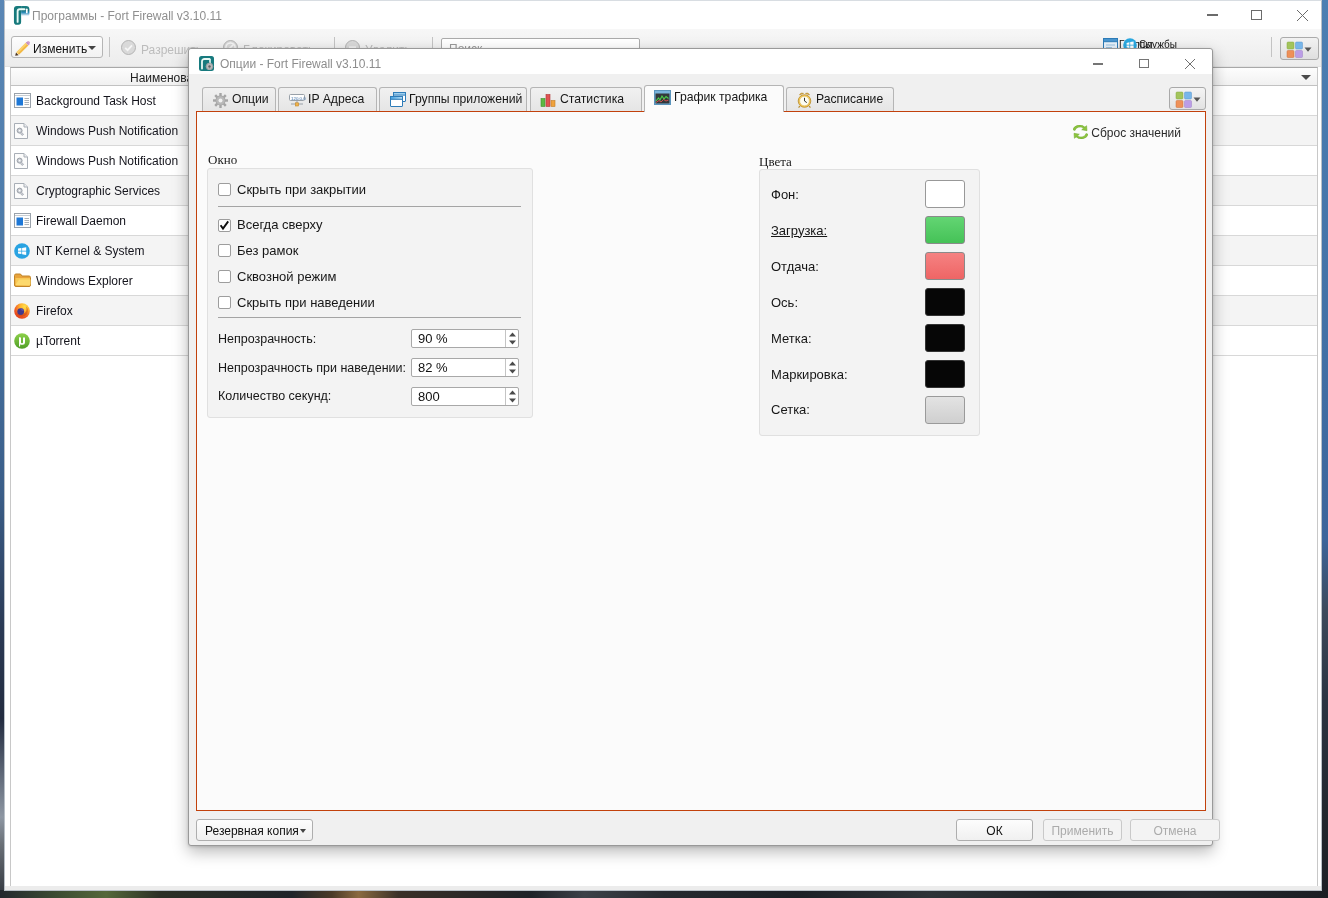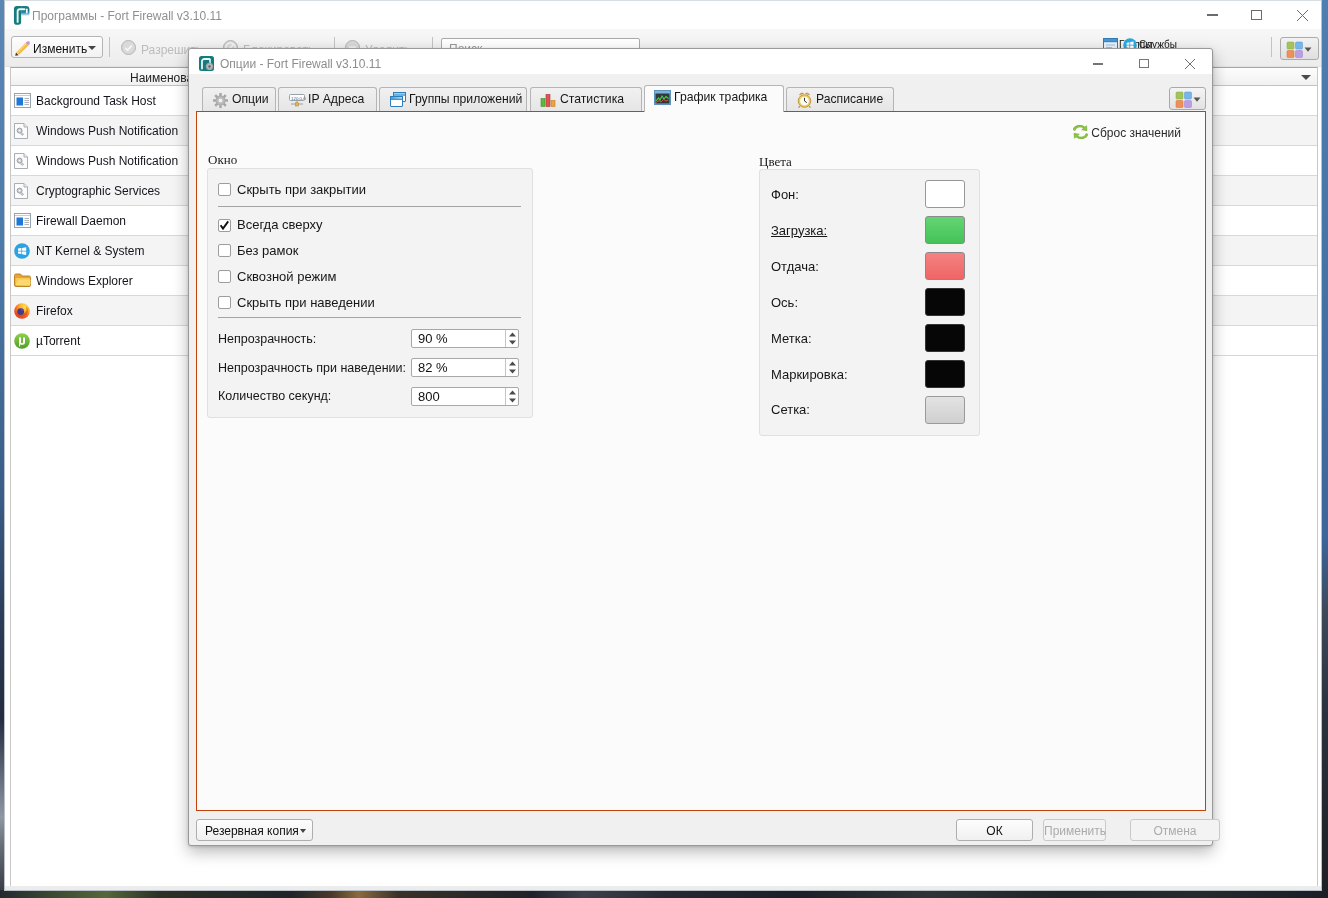--- a/index.html
+++ b/index.html
@@ -475,15 +475,15 @@
         <div class="swatch" style="top:154px;background:#060606;border:1px solid #333;"></div>
         <div class="c-lbl" style="top:196.5px;">Маркировка:</div>
         <div class="swatch" style="top:190px;background:#060606;border:1px solid #333;"></div>
         <div class="c-lbl" style="top:232px;">Сетка:</div>
         <div class="swatch" style="top:225.5px;background:linear-gradient(180deg,#e3e3e3,#cfcfcf);border:1px solid #9a9a9a;"></div>
       </div>
     </div>
 
     <div class="dbtn en" style="left:7px;width:117px;text-align:left;padding-left:8px;">Резервная копия<span style="position:absolute;right:6px;top:9px;width:0;height:0;border-left:3.5px solid transparent;border-right:3.5px solid transparent;border-top:4px solid #444;"></span></div>
     <div class="dbtn en" style="left:767px;width:77px;">ОК</div>
-    <div class="dbtn dis" style="left:854px;width:63px;">Применить</div>
+    <div class="dbtn dis" style="left:854px;width:79px;">Применить</div>
     <div class="dbtn dis" style="left:941px;width:90px;">Отмена</div>
   </div>
 
 </body></html>

